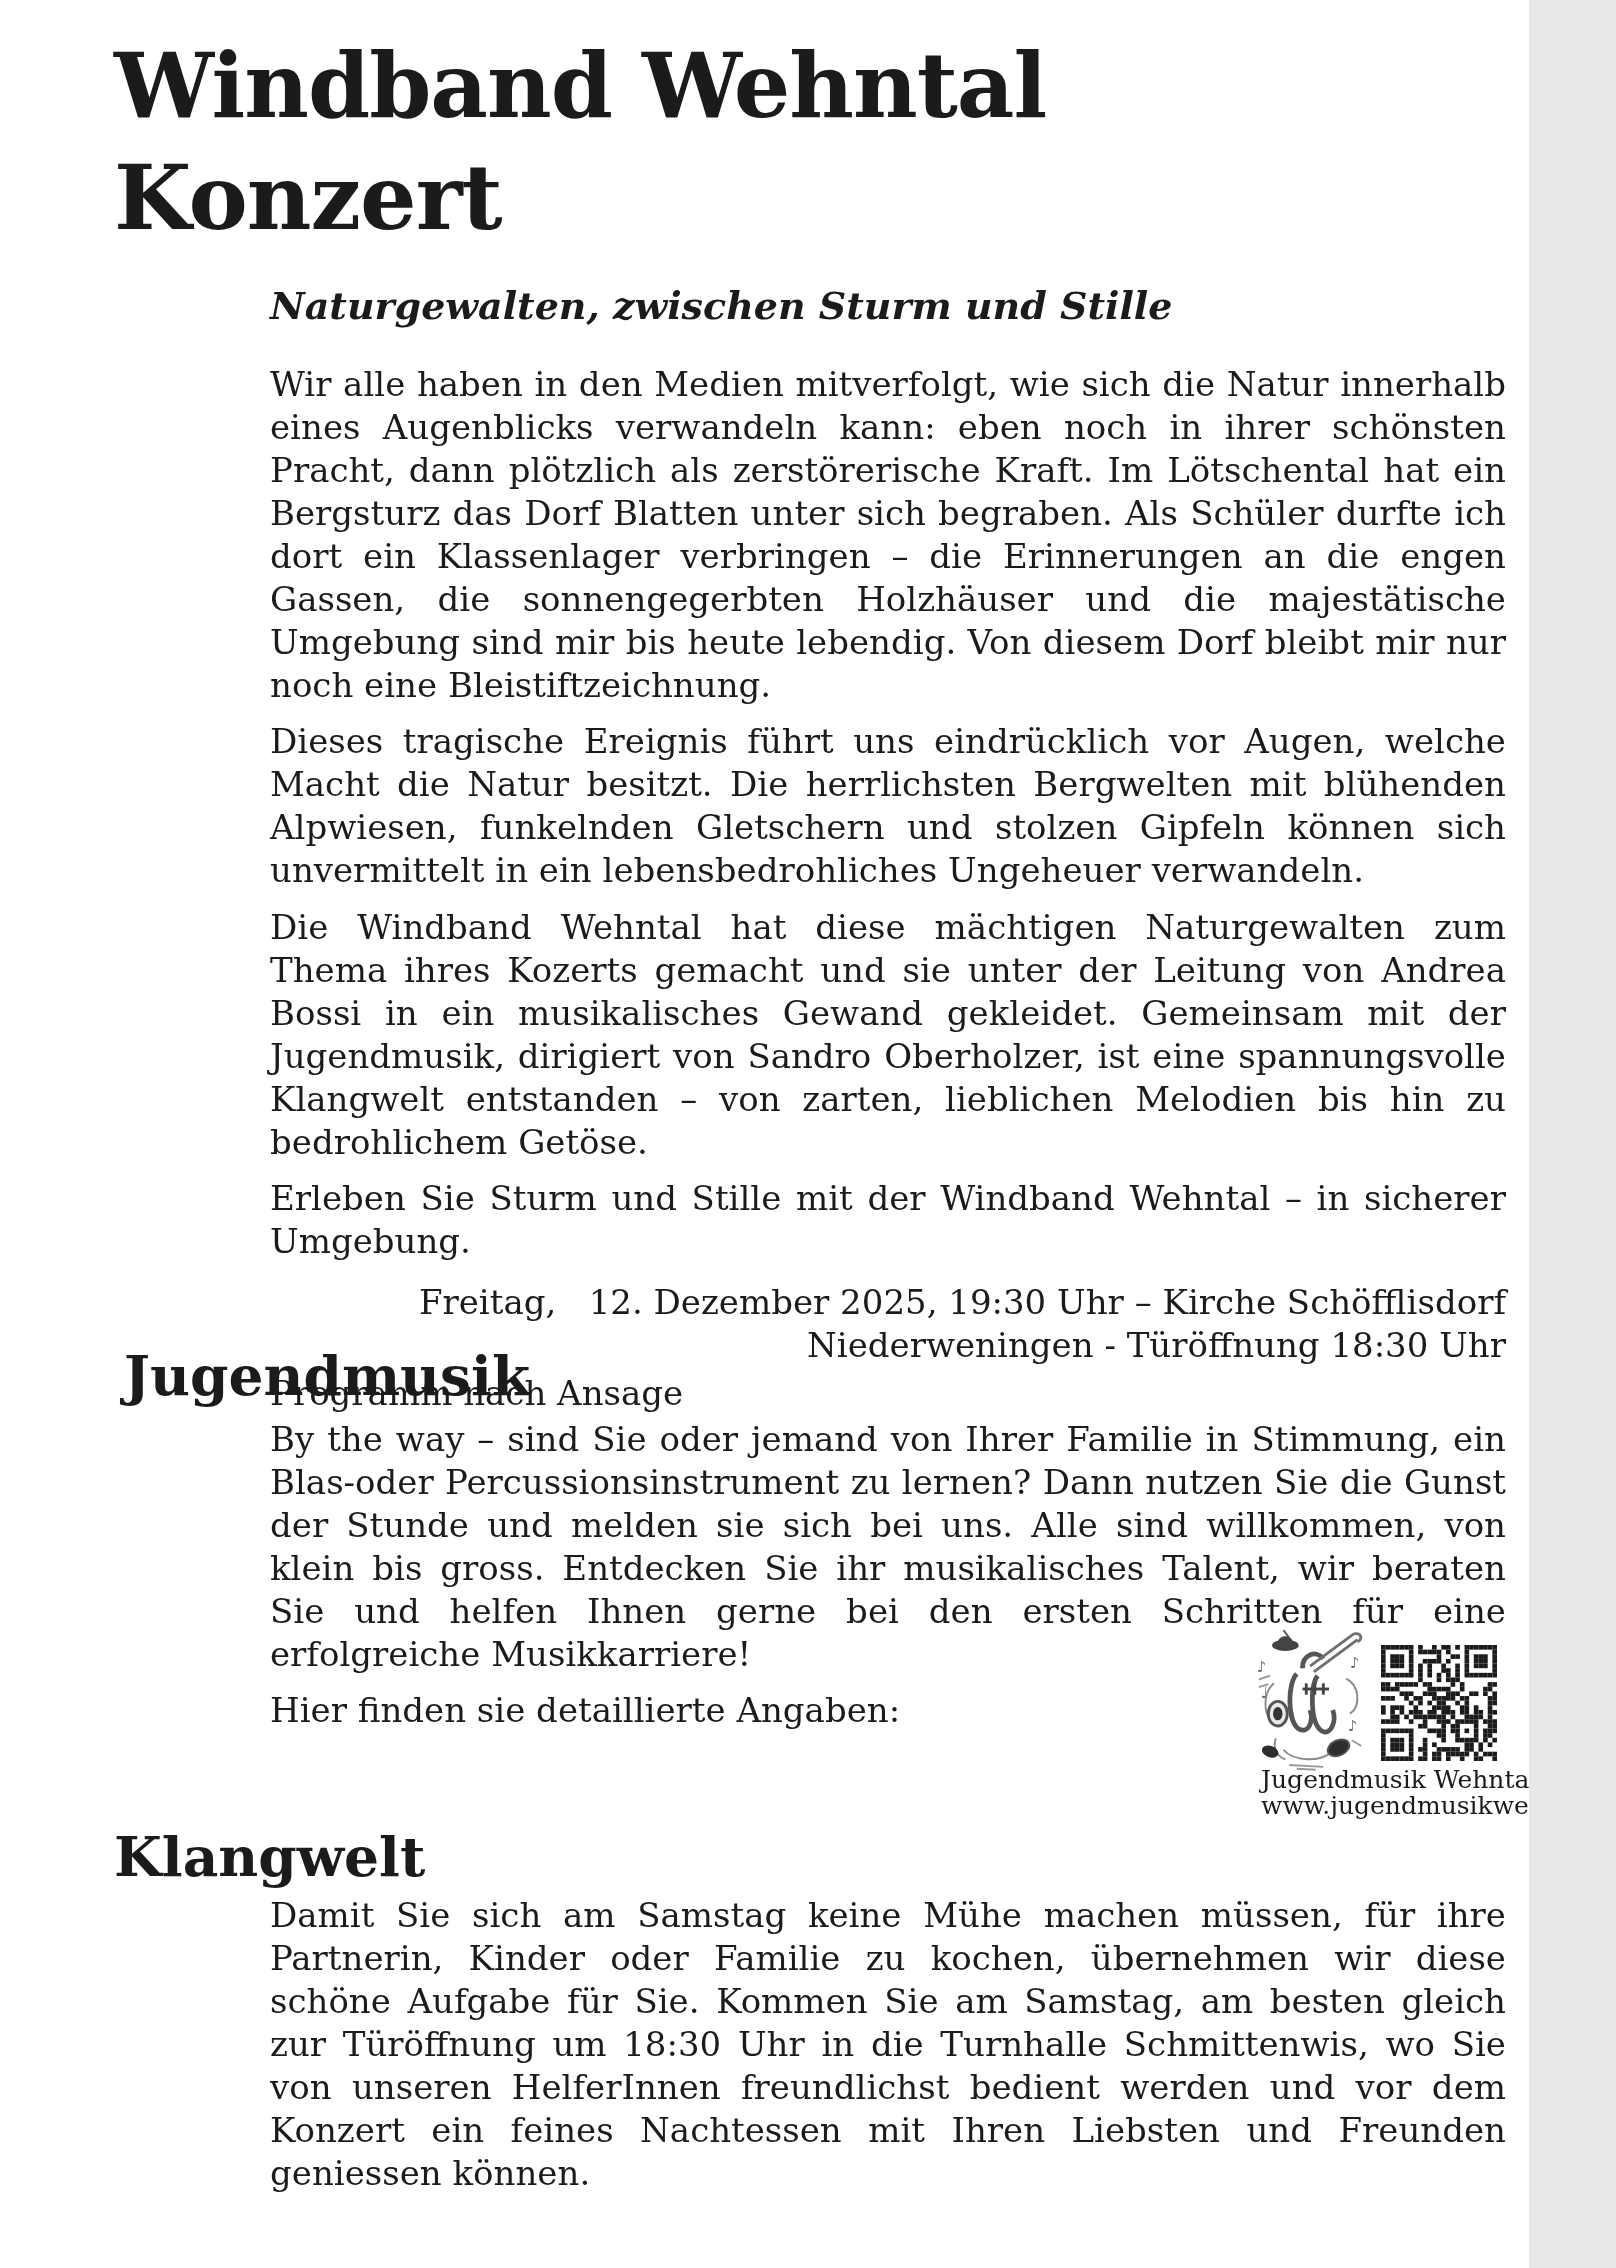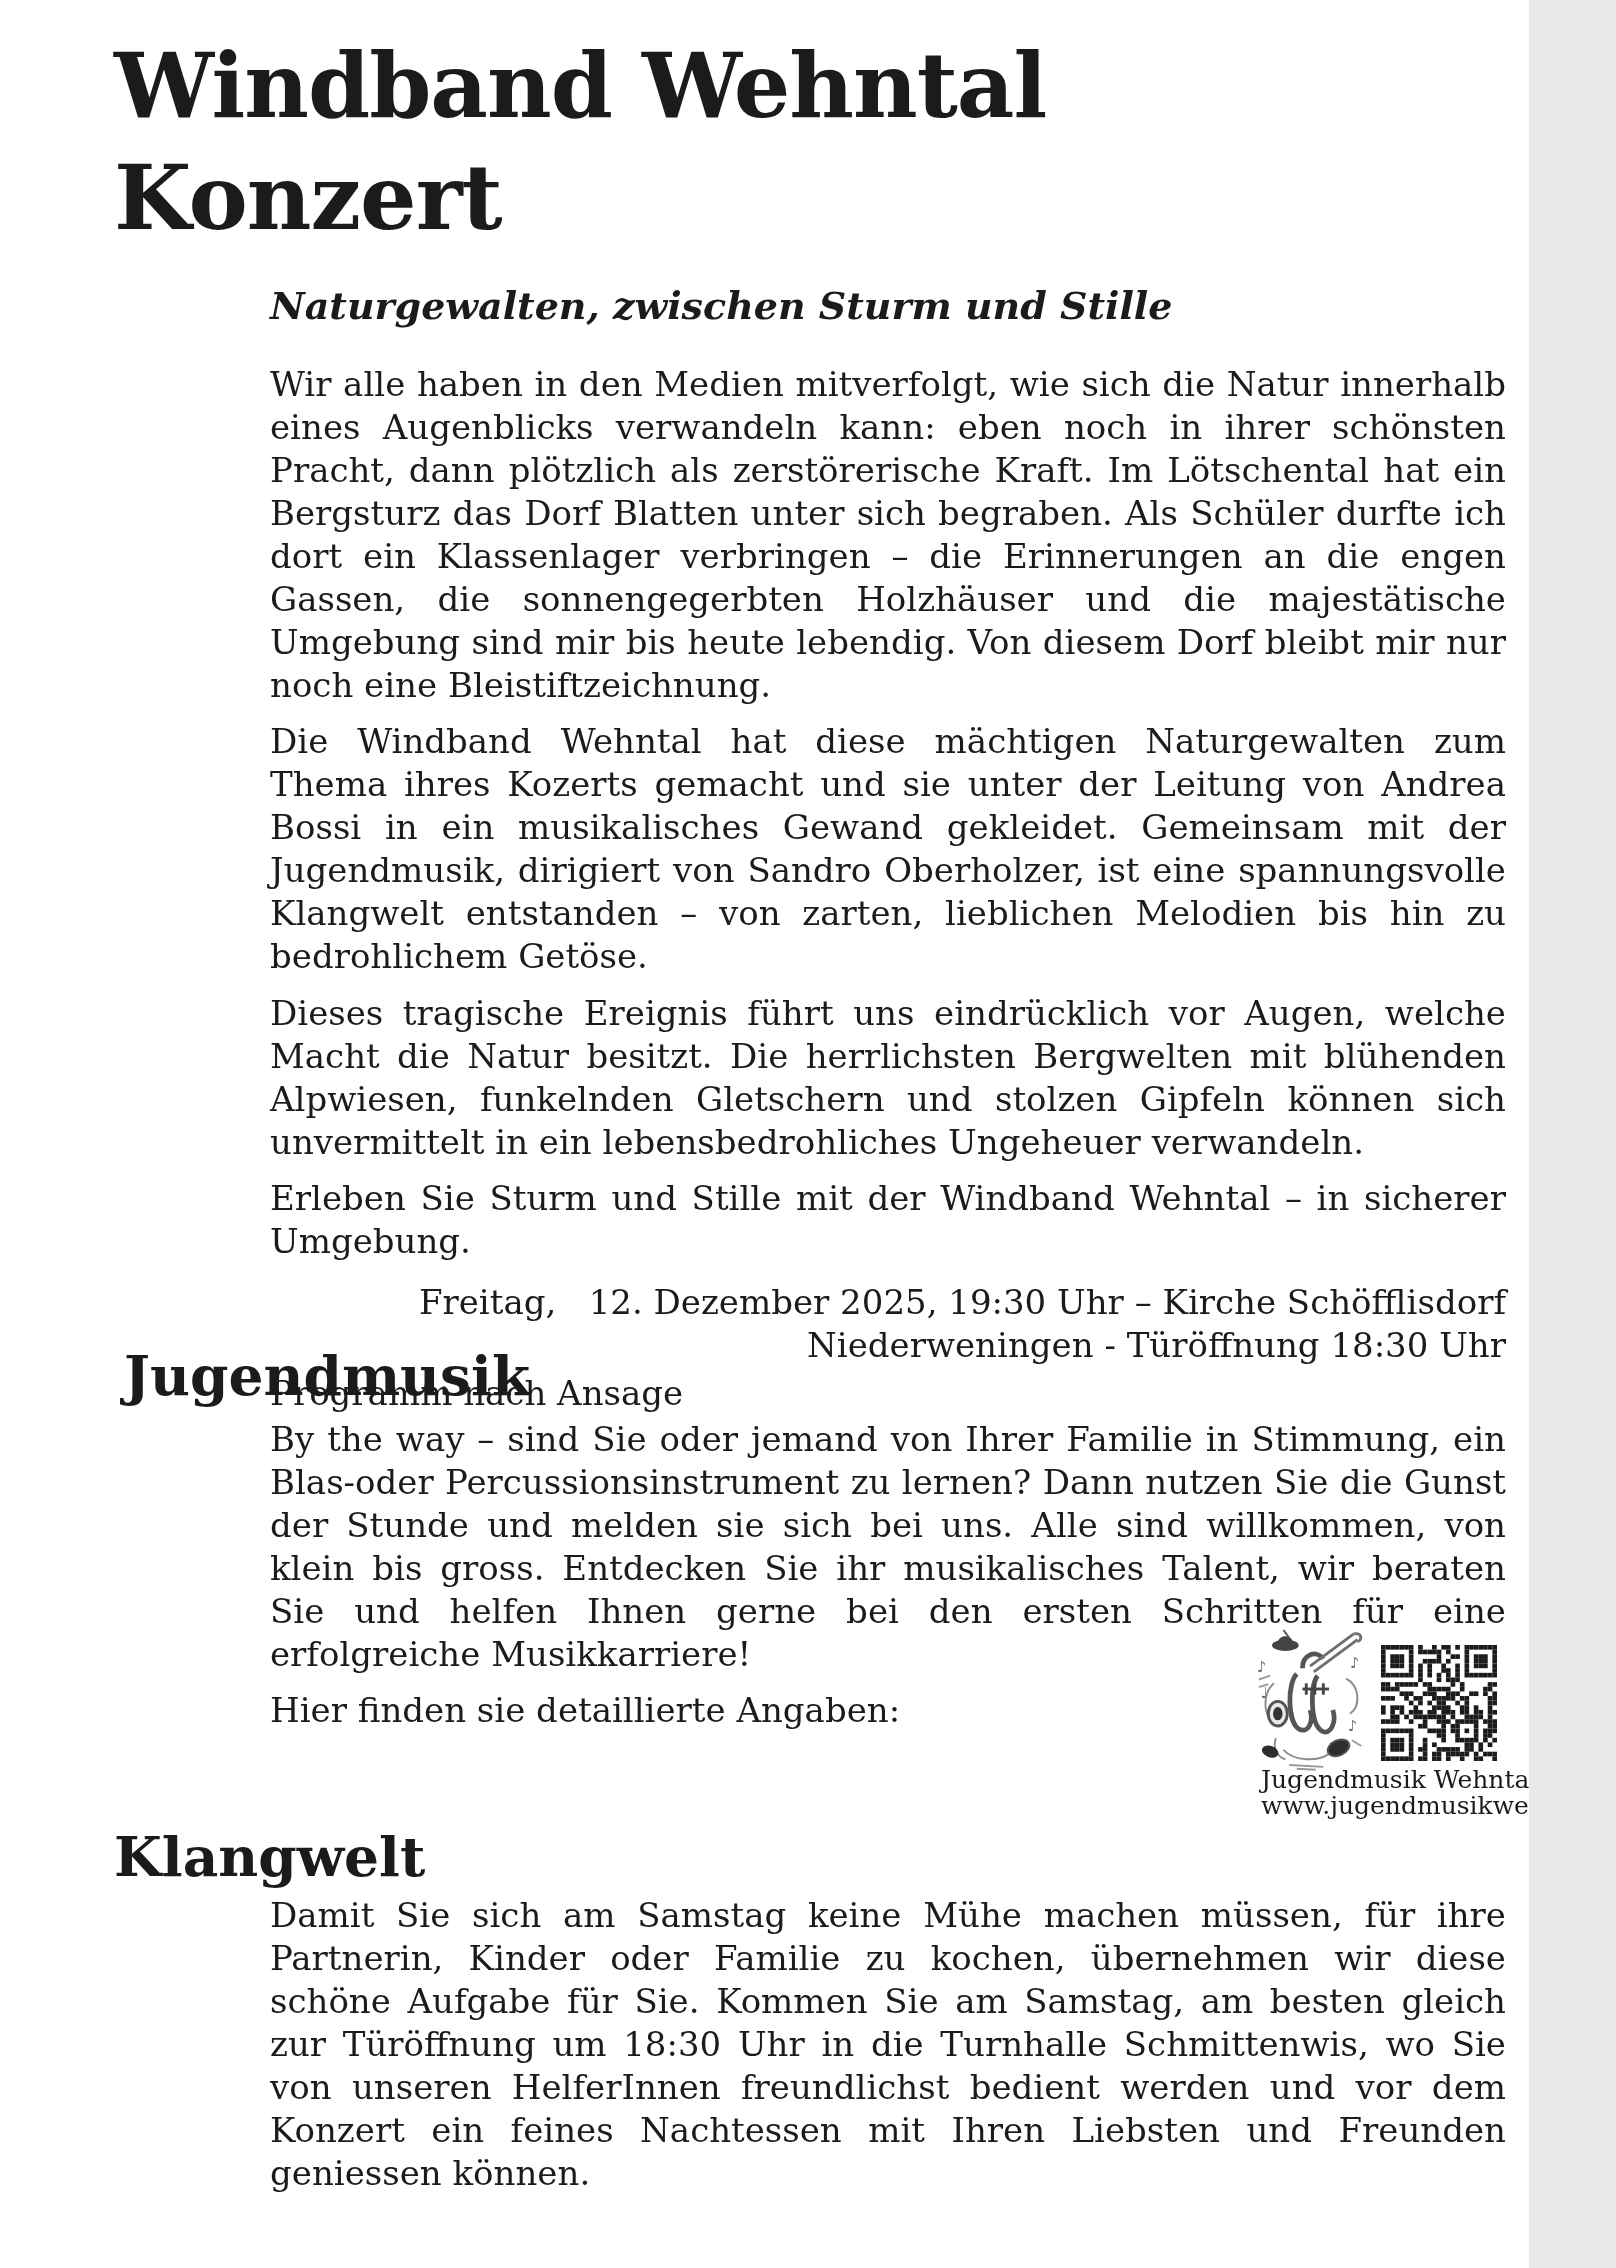--- a/index.html
+++ b/index.html
@@ -71,22 +71,22 @@
 
   <div class="title">
     <div>Windband Wehntal</div>
     <div>Konzert</div>
   </div>
 
   <div class="subtitle">Naturgewalten, zwischen Sturm und Stille</div>
 
   <div class="body-col">
     <p>Wir alle haben in den Medien mitverfolgt, wie sich die Natur innerhalb eines Augenblicks verwandeln kann: eben noch in ihrer schönsten Pracht, dann plötzlich als zerstörerische Kraft. Im Lötschental hat ein Bergsturz das Dorf Blatten unter sich begraben. Als Schüler durfte ich dort ein Klassenlager verbringen – die Erinnerungen an die engen Gassen, die sonnengegerbten Holzhäuser und die majestätische Umgebung sind mir bis heute lebendig. Von diesem Dorf bleibt mir nur noch eine Bleistiftzeichnung.</p>
+    <p>Dieses tragische Ereignis führt uns eindrücklich vor Augen, welche Macht die Natur besitzt. Die herrlichsten Bergwelten mit blühenden Alpwiesen, funkelnden Gletschern und stolzen Gipfeln können sich unvermittelt in ein lebensbedrohliches Ungeheuer verwandeln.</p>
     <p>Die Windband Wehntal hat diese mächtigen Naturgewalten zum Thema ihres Kozerts gemacht und sie unter der Leitung von Andrea Bossi in ein musikalisches Gewand gekleidet. Gemeinsam mit der Jugendmusik, dirigiert von Sandro Oberholzer, ist eine spannungsvolle Klangwelt entstanden – von zarten, lieblichen Melodien bis hin zu bedrohlichem Getöse.</p>
-    <p>Dieses tragische Ereignis führt uns eindrücklich vor Augen, welche Macht die Natur besitzt. Die herrlichsten Bergwelten mit blühenden Alpwiesen, funkelnden Gletschern und stolzen Gipfeln können sich unvermittelt in ein lebensbedrohliches Ungeheuer verwandeln.</p>
     <p>Erleben Sie Sturm und Stille mit der Windband Wehntal – in sicherer Umgebung.</p>
     <div class="schedule">
       <div>Freitag,   12. Dezember 2025, 19:30 Uhr – Kirche Schöfflisdorf</div>
       <div>Niederweningen - Türöffnung 18:30 Uhr</div>
     </div>
   </div>
 
   <div class="section-heading jm-heading">Jugendmusik</div>
 
   <div class="jm-body">

